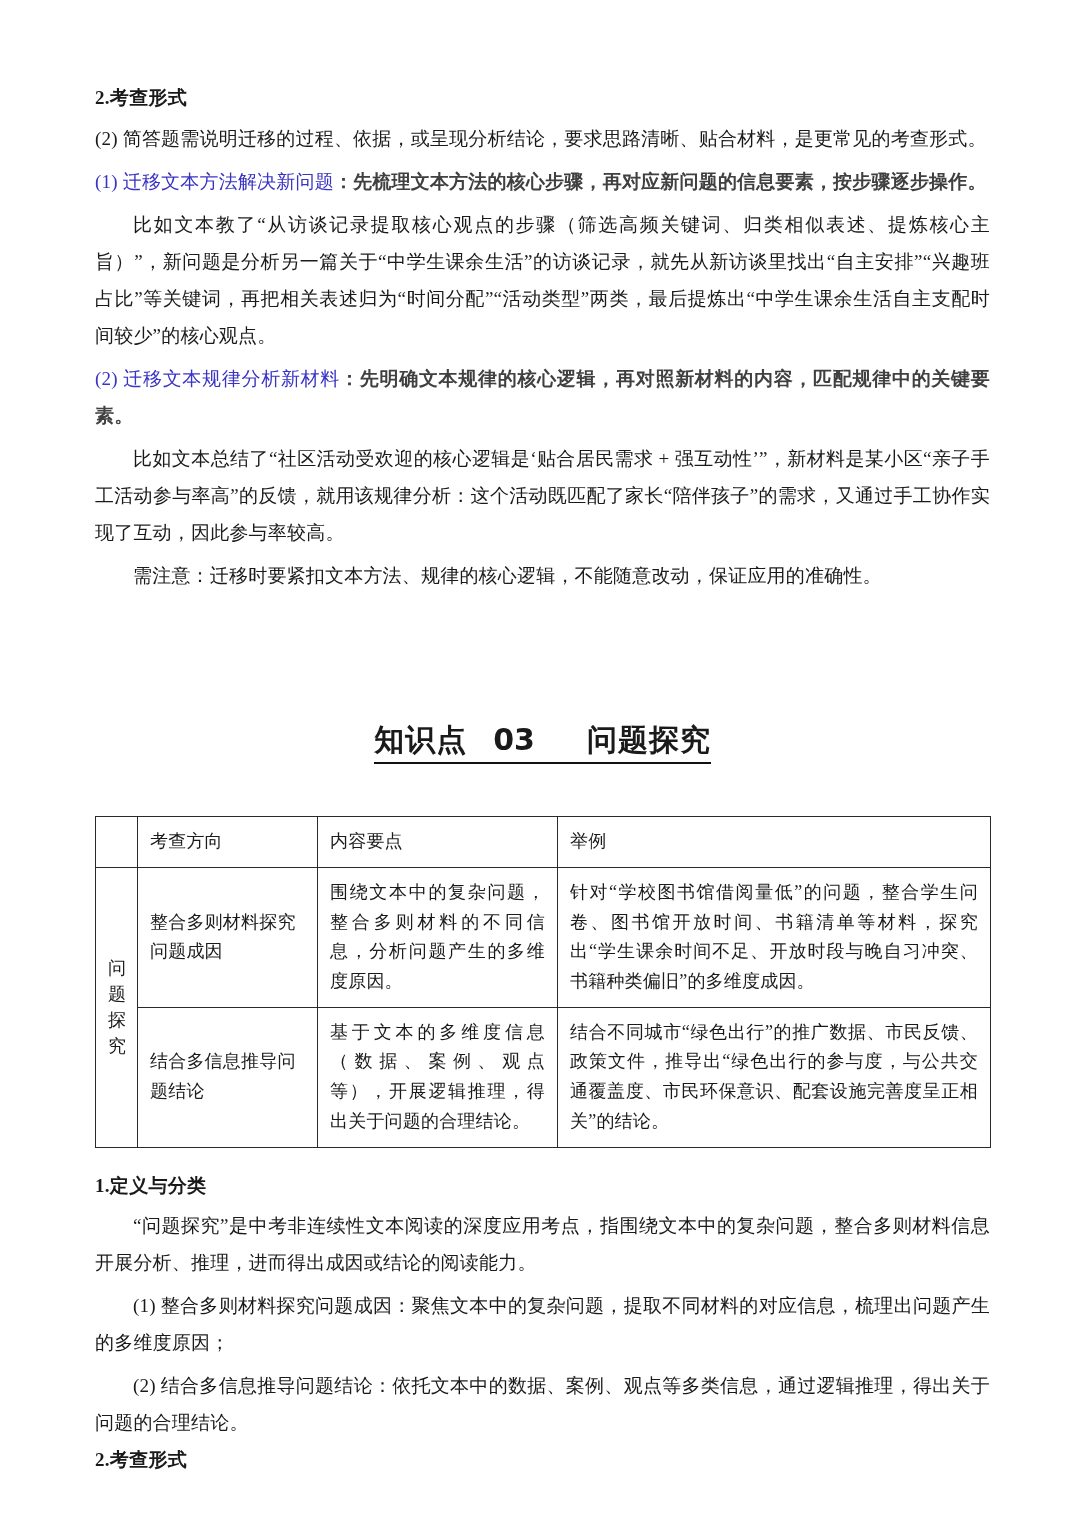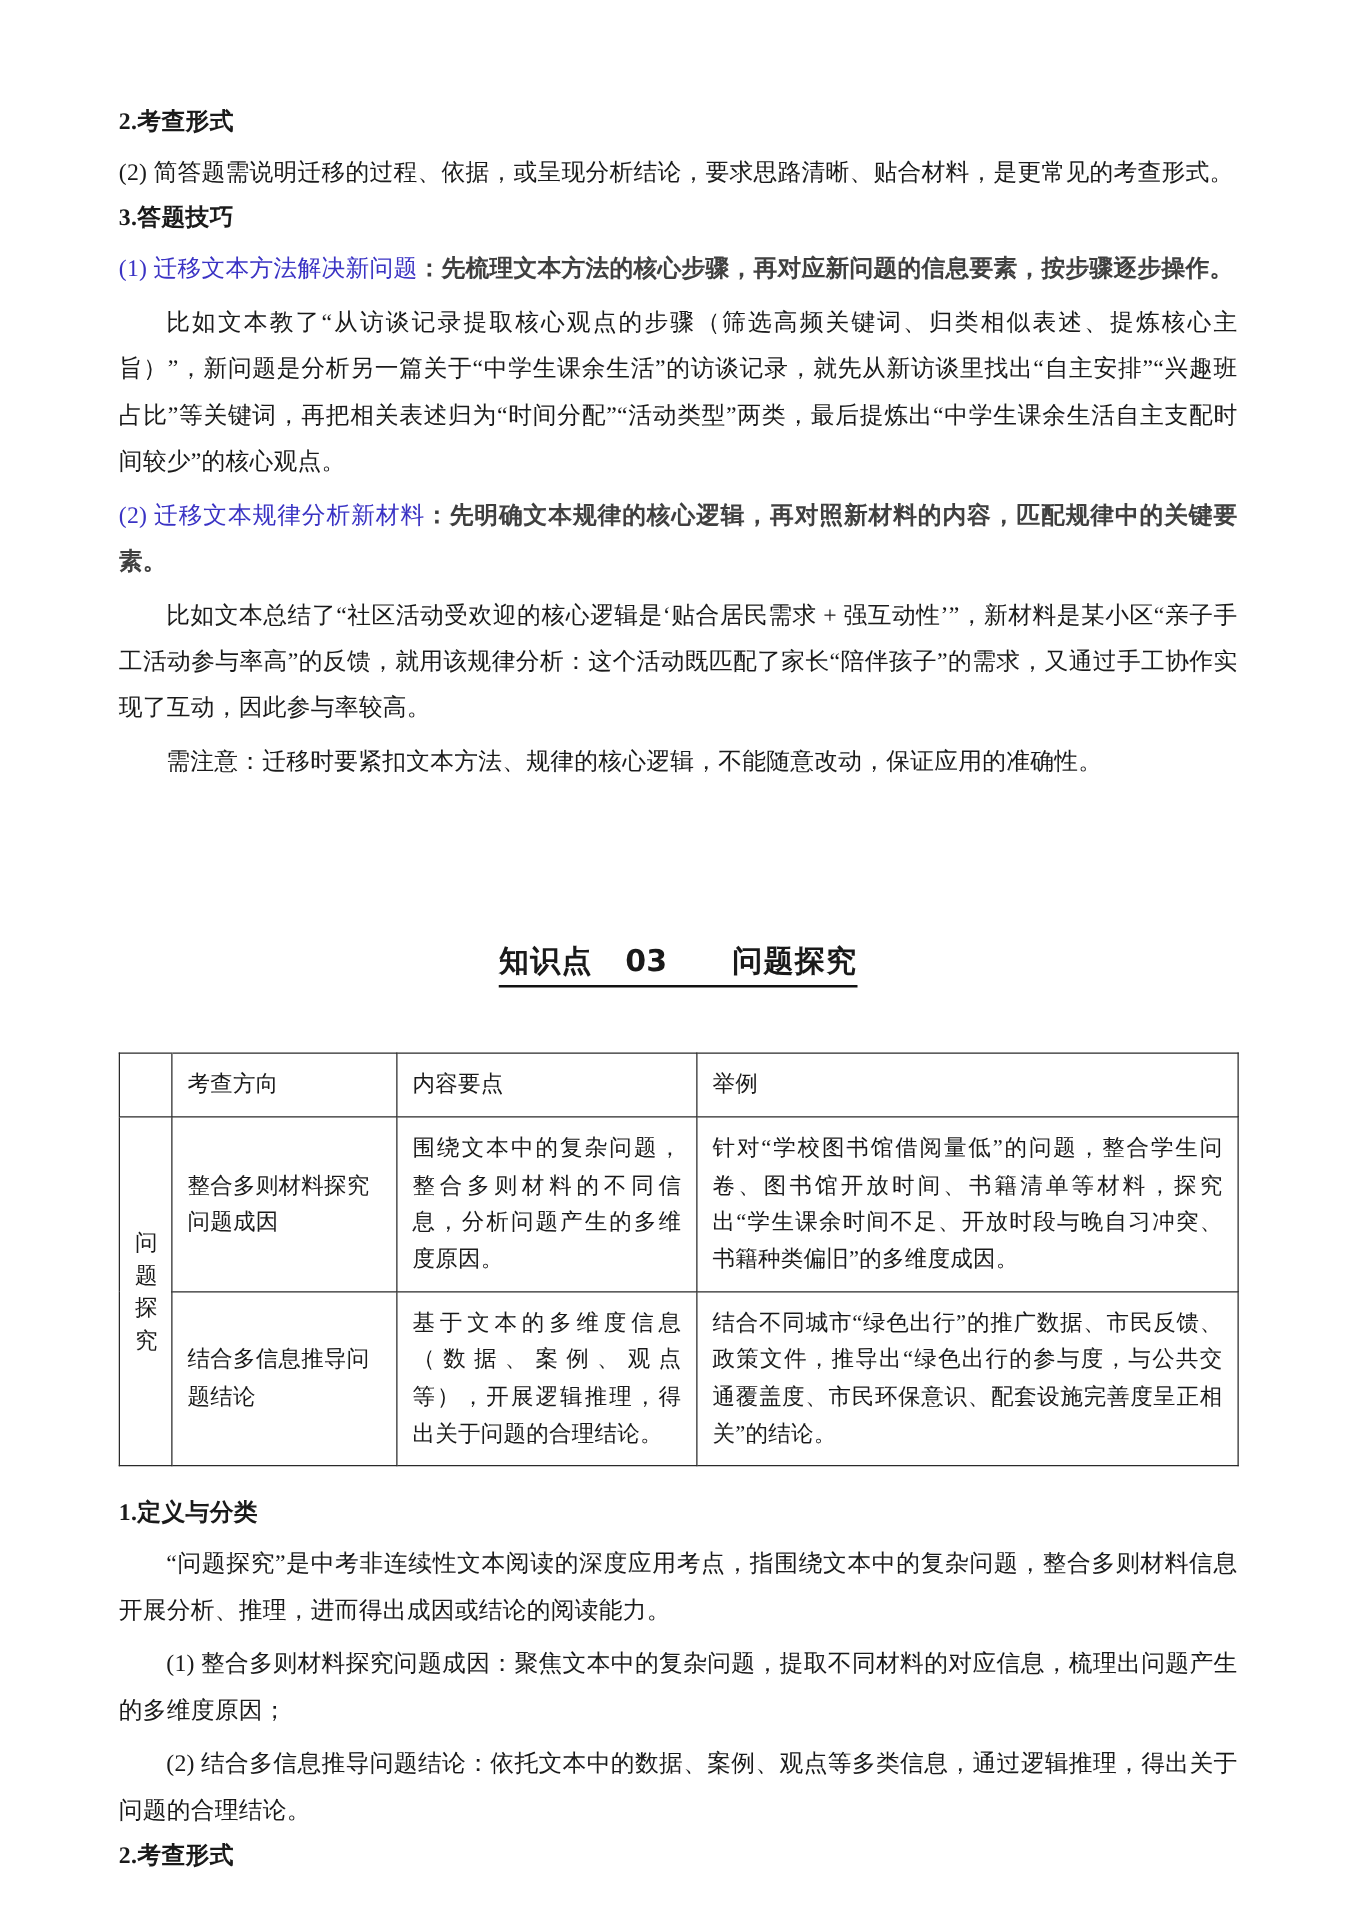--- a/index.html
+++ b/index.html
@@ -63,21 +63,21 @@
   
   .section-title-wrap {
     text-align: center;
     margin: 0;
     padding: 0;
   }
   .section-title {
     display: inline-block;
     font-family: "DejaVu Sans", "Liberation Sans", sans-serif;
     font-weight: bold;
-    font-size: 24px;
+    font-size: 30px;
     letter-spacing: 1px;
     border-bottom: 2px solid #111;
     padding-bottom: 3px;
     line-height: 1.3;
   }
   .section-title .num {
     letter-spacing: 0px;
   }
   .section-title .gapsp {
     display: inline-block;
@@ -142,21 +142,20 @@
 <body>
 
 <div class="page">
   <div class="content">
 
     <div class="h-bold">2.考查形式</div>
 
 
     <p class="para">(2) 简答题需说明迁移的过程、依据，或呈现分析结论，要求思路清晰、贴合材料，是更常见的考查形式。</p>
 
-    <div class="h-bold">3.答题技巧</div>
 
     <p class="para">
       <span class="blue-lead">(1) </span><span class="blue-lead">迁移文本方法解决新问题</span><span class="bold-run">：先梳理文本方法的核心步骤，再对应新问题的信息要素，按步骤逐步操作。</span>
     </p>
 
     <p class="para indent">比如文本教了“从访谈记录提取核心观点的步骤（筛选高频关键词、归类相似表述、提炼核心主旨）”，新问题是分析另一篇关于“中学生课余生活”的访谈记录，就先从新访谈里找出“自主安排”“兴趣班占比”等关键词，再把相关表述归为“时间分配”“活动类型”两类，最后提炼出“中学生课余生活自主支配时间较少”的核心观点。</p>
 
     <p class="para">
       <span class="blue-lead">(2) </span><span class="blue-lead">迁移文本规律分析新材料</span><span class="bold-run">：先明确文本规律的核心逻辑，再对照新材料的内容，匹配规律中的关键要素。</span>
     </p>

